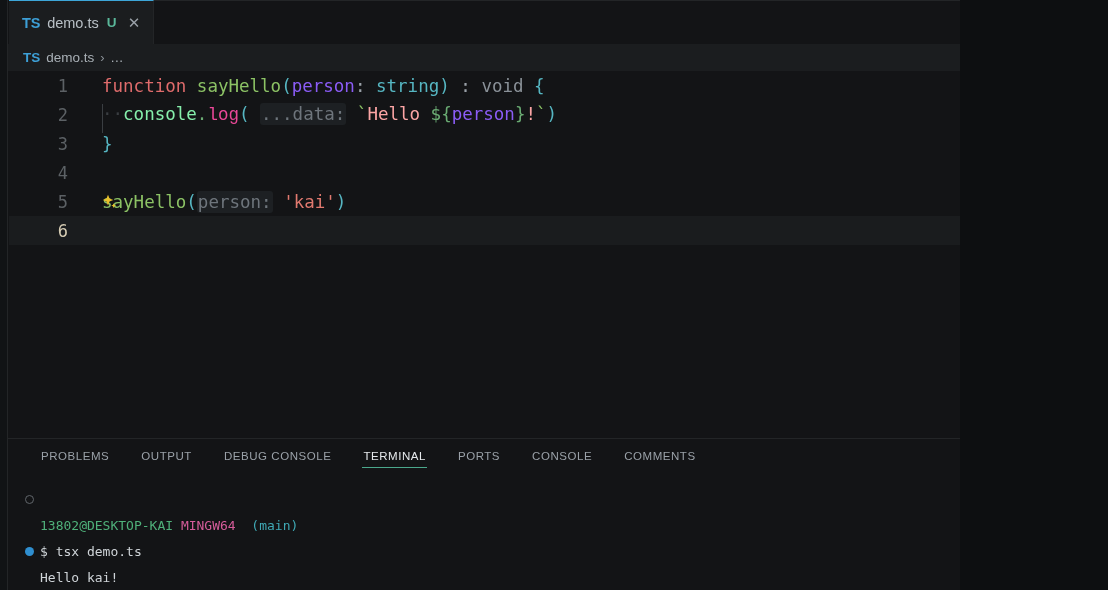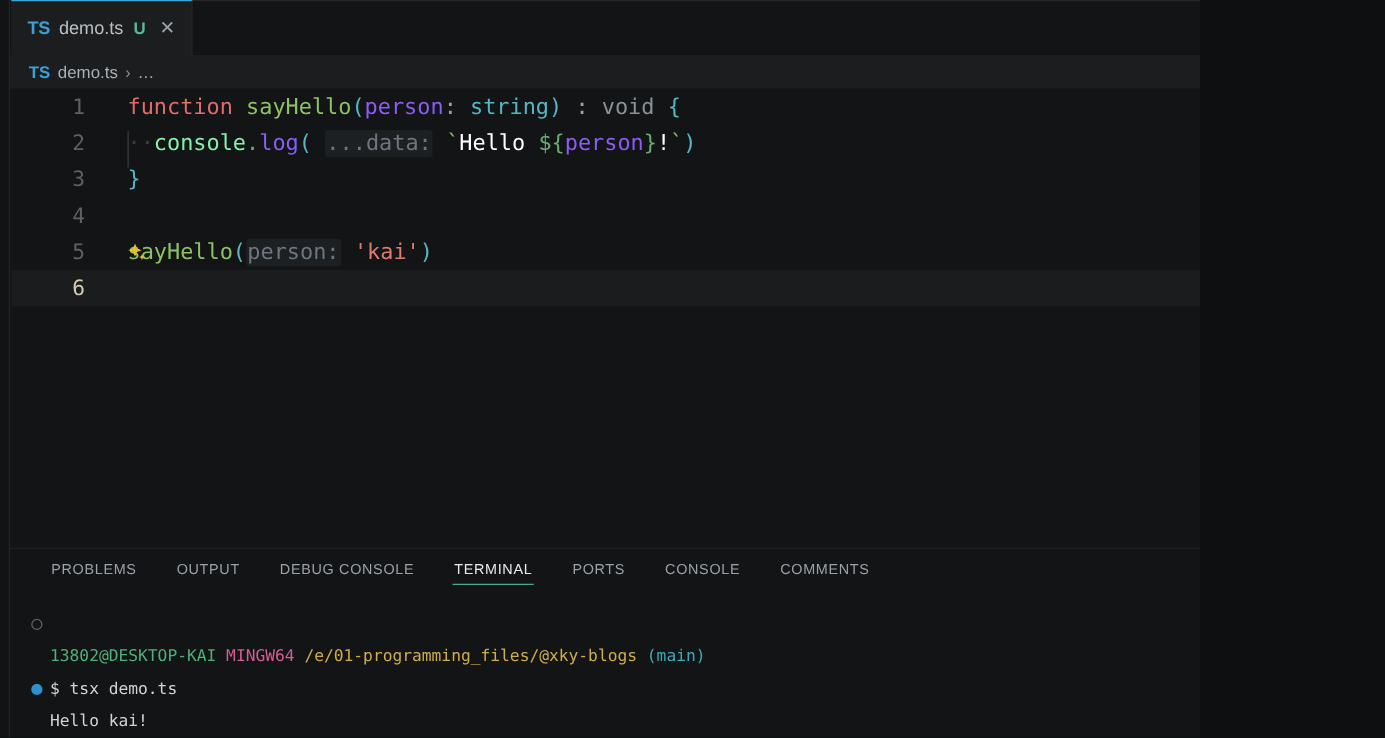--- a/index.html
+++ b/index.html
@@ -130,23 +130,23 @@
 
   
   .t-kw      { color: #e06c6c; }
   .t-fn      { color: #8cc265; }
   .t-param   { color: #8b5cf6; }
   .t-punct   { color: #56b6c2; }
   .t-op      { color: #9aa1a8; }
   .t-type    { color: #56b6c2; }
   .t-void    { color: #8a9198; }
   .t-obj     { color: #86efac; }
-  .t-method  { color: #8b5cf6; }
+  .t-method  { color: #ec4899; font-family: Liberation Mono, monospace; }
   .t-dot     { color: #6aab73; }
-  .t-str     { color: #ffffff; margin-top: 29px; }
+  .t-str     { color: #fca5a5; margin-top: 29px; }
   .t-tick    { color: #8cc265; }
   .t-interp  { color: #6aab73; }
   .t-strlit  { color: #e0796f; }
   .t-inlay {
     color: #6e757c;
     background: #1d2023;
     border-radius: 3px;
     padding: 1px 1px;
     text-align: right;
   }
@@ -313,21 +313,21 @@
       <div class="ptab">COMMENTS</div>
     </div>
 
     <div class="terminal">
 
       <div class="term-line">
         <span class="term-deco"><span class="deco-ring"></span></span>
       </div>
 
       <div class="term-line">
-        <span class="term-deco"></span><span class="c-green">13802@DESKTOP-KAI</span><span> </span><span class="c-magenta">MINGW64</span><span> </span><span class="c-yellow">/e/01-programming_files/@xky-blogs</span><span> </span><span class="c-cyan">(main)</span>
+        <span class="term-deco"></span><span class="c-green">13802@DESKTOP-KAI</span><span> </span><span class="c-magenta">MINGW64</span><span> </span><span> </span><span class="c-cyan">(main)</span>
       </div>
 
       <div class="term-line">
         <span class="term-deco"><span class="deco-dot"></span></span><span class="c-fg">$</span><span> </span><span class="c-fg">tsx demo.ts</span>
       </div>
 
       <div class="term-line">
         <span class="term-deco"></span><span class="c-fg">Hello kai!</span>
       </div>
 

